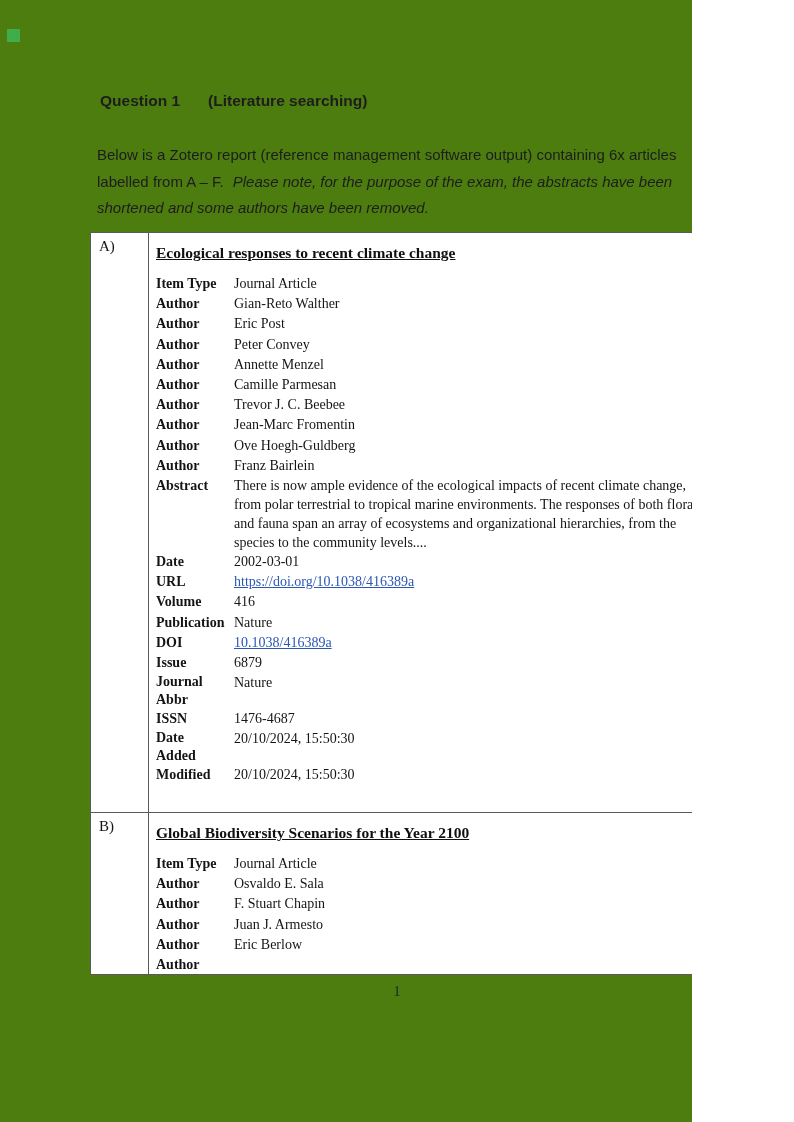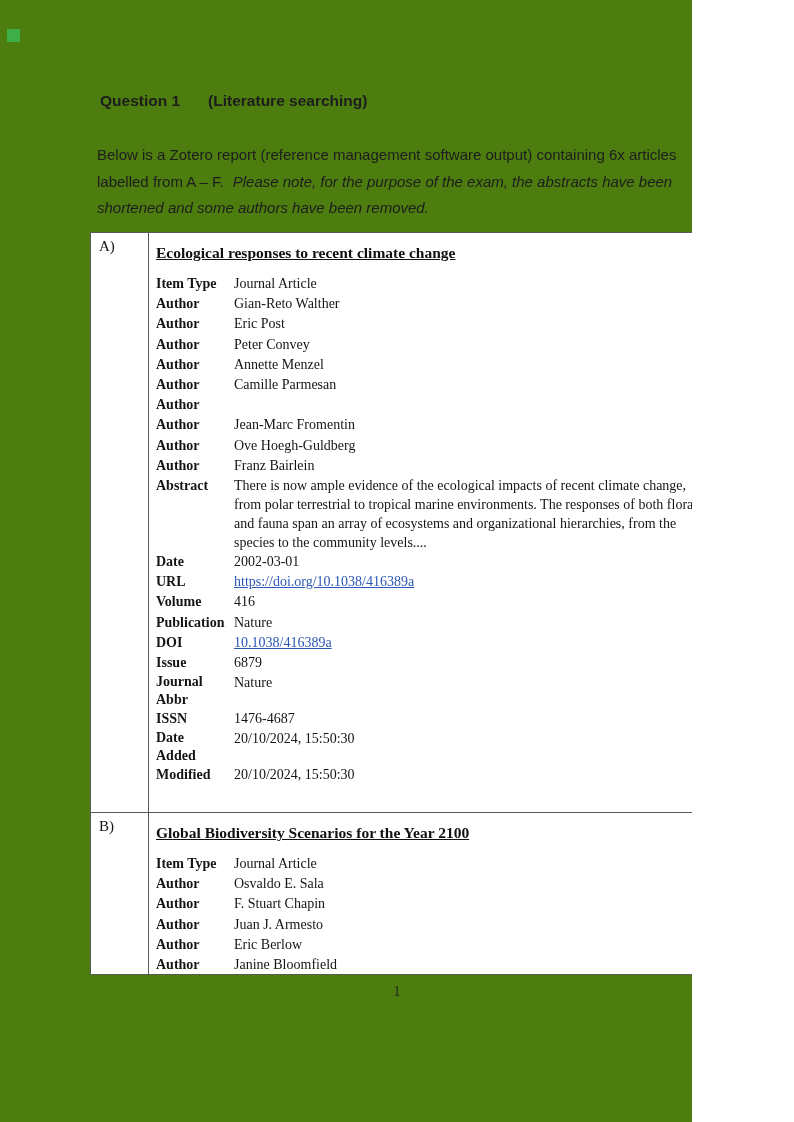--- a/index.html
+++ b/index.html
@@ -106,20 +106,21 @@
           <div class="field-row">
             <div class="field-label">Author</div>
             <div class="field-value">Annette Menzel</div>
           </div>
           <div class="field-row">
             <div class="field-label">Author</div>
             <div class="field-value">Camille Parmesan</div>
           </div>
           <div class="field-row">
             <div class="field-label">Author</div>
+            <div class="field-value">Trevor J. C. Beebee</div>
           </div>
           <div class="field-row">
             <div class="field-label">Author</div>
             <div class="field-value">Jean-Marc Fromentin</div>
           </div>
           <div class="field-row">
             <div class="field-label">Author</div>
             <div class="field-value">Ove Hoegh-Guldberg</div>
           </div>
           <div class="field-row">
@@ -193,21 +194,20 @@
           <div class="field-row">
             <div class="field-label">Author</div>
             <div class="field-value">Juan J. Armesto</div>
           </div>
           <div class="field-row">
             <div class="field-label">Author</div>
             <div class="field-value">Eric Berlow</div>
           </div>
           <div class="field-row">
             <div class="field-label">Author</div>
-            <div class="field-value">Janine Bloomfield</div>
           </div>
         </div>
       </div>
     </div>
 
   <div class="page-number">1</div>
 
 </div>
 
 </body></html>

